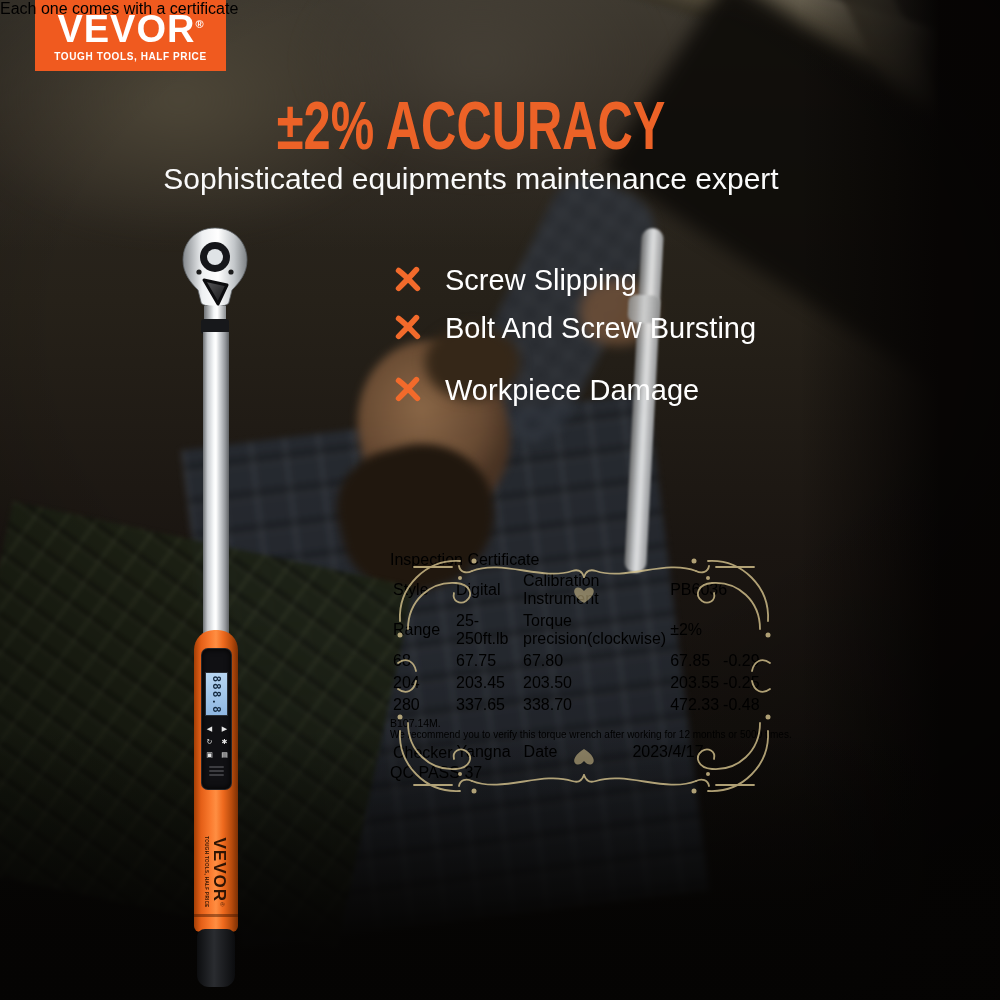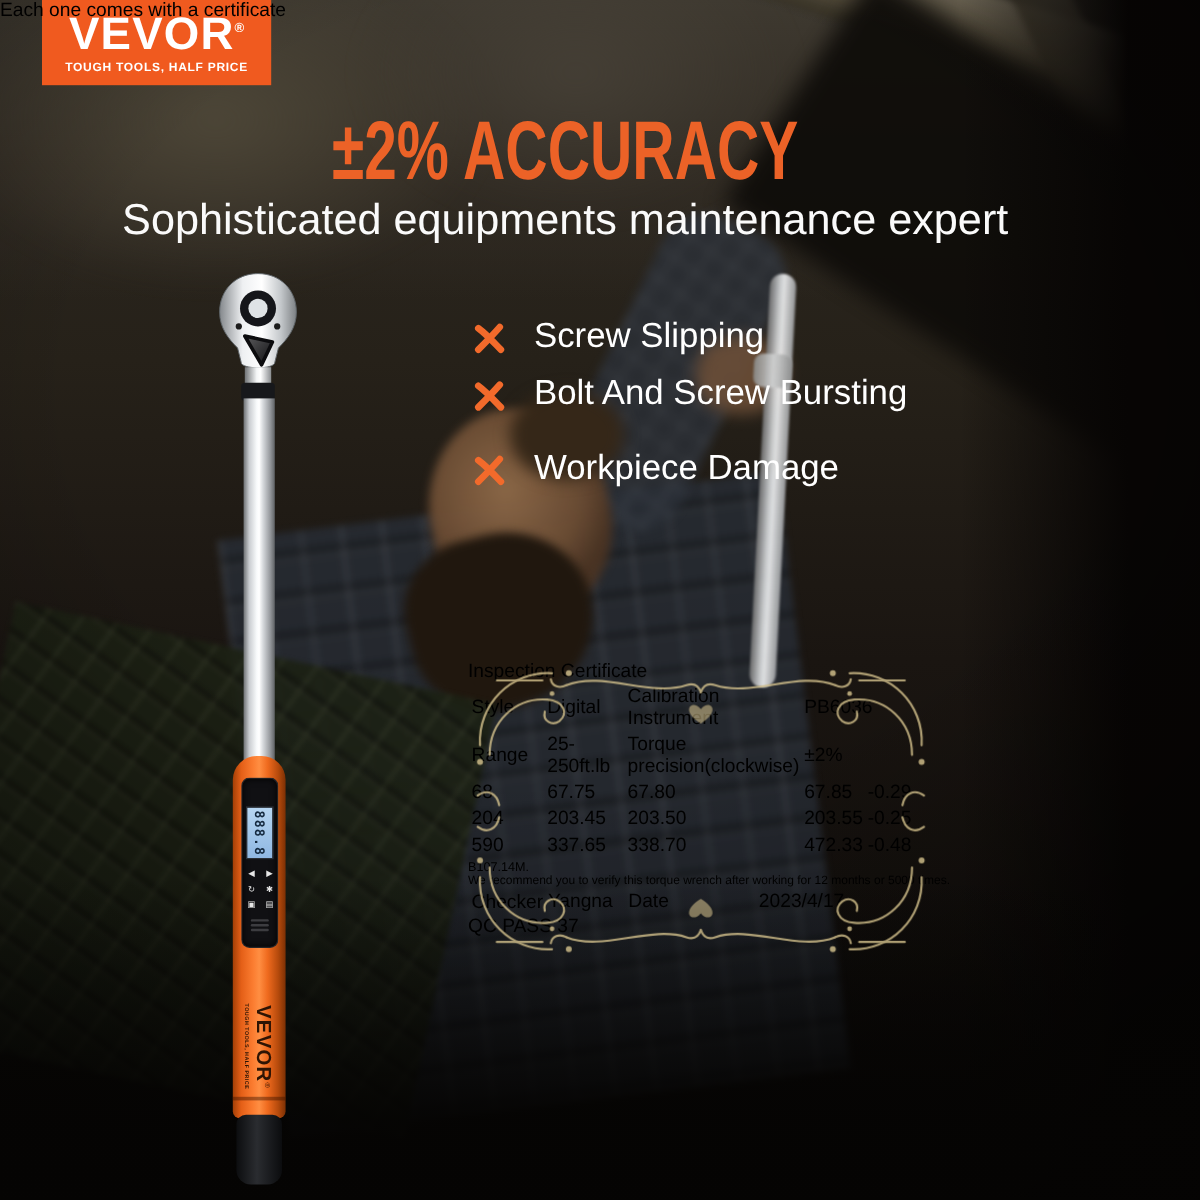--- a/index.html
+++ b/index.html
@@ -60,24 +60,24 @@
   .logo{left:35px;top:0;width:191px;height:71px;background:#f05a1f;color:#fff;
         display:flex;flex-direction:column;align-items:center;justify-content:center;}
   .logo-name{font-size:38px;font-weight:bold;letter-spacing:1px;line-height:1;}
   .logo-reg{font-size:11px;vertical-align:14px;font-weight:bold;}
   .logo-tag{font-size:10px;font-weight:bold;letter-spacing:.6px;margin-top:3px;}
 
   
   .hero-title{left:471px;top:90px;transform:translateX(-50%);color:#ec6227;white-space:nowrap;}
   .hero-title span{display:inline-block;font-size:66px;font-weight:bold;letter-spacing:0px;
                    transform:scale(.74,1.05);transform-origin:center top;line-height:1;}
-  .hero-sub{left:471px;top:162px;transform:translateX(-50%);color:#fafafa;font-size:36px;white-space:nowrap;}
-
-  
-  .pain{left:393px;display:flex;align-items:flex-end;gap:22px;color:#fff;font-size:29px;white-space:nowrap;}
+  .hero-sub{left:471px;top:162px;transform:translateX(-50%);color:#fafafa;font-size:30px;white-space:nowrap;}
+
+  
+  .pain{left:393px;display:flex;align-items:flex-start;gap:22px;color:#fff;font-size:29px;white-space:nowrap;}
   .xmark{width:30px;height:30px;flex:0 0 30px;}
 
   
   .shaft{left:203px;top:332px;width:26px;height:304px;
     background:linear-gradient(90deg,#6e7174 0%,#c9ccd0 18%,#f8fafb 42%,#ffffff 50%,#d7dadd 62%,#96999d 85%,#5f6265 100%);}
   .handle{left:194px;top:630px;width:44px;height:302px;border-radius:20px 20px 6px 6px;
     background:linear-gradient(90deg,#a33f06 0%,#e45f17 16%,#fb7c30 38%,#ff8e42 50%,#ef6a1e 66%,#b54a0c 86%,#7c3004 100%);}
   .handle-groove{left:194px;top:914px;width:44px;height:3px;background:rgba(60,20,0,.45);}
   .cap{left:197px;top:929px;width:38px;height:58px;border-radius:8px 8px 12px 12px;
     background:linear-gradient(90deg,#0c0d0f,#2a2c30 45%,#0b0c0e);}
@@ -289,21 +289,21 @@
           <td class="c">-0.29</td>
         </tr>
         <tr>
           <td class="c">204</td>
           <td class="c">203.45</td>
           <td class="c">203.50</td>
           <td class="c">203.55</td>
           <td class="c">-0.25</td>
         </tr>
         <tr>
-          <td class="c">590</td>
+          <td class="c">280</td>
           <td class="c">337.65</td>
           <td class="c">338.70</td>
           <td class="c">472.33</td>
           <td class="c">-0.48</td>
         </tr>
       </tbody>
         </table>
 
       <div class="cert-line" style="top:181px;font-size:10.5px;">B107.14M.</div>
       <div class="cert-line" style="top:194px;font-size:10px;">We recommend you to verify this torque wrench after working for 12 months or 5000 times.</div>

